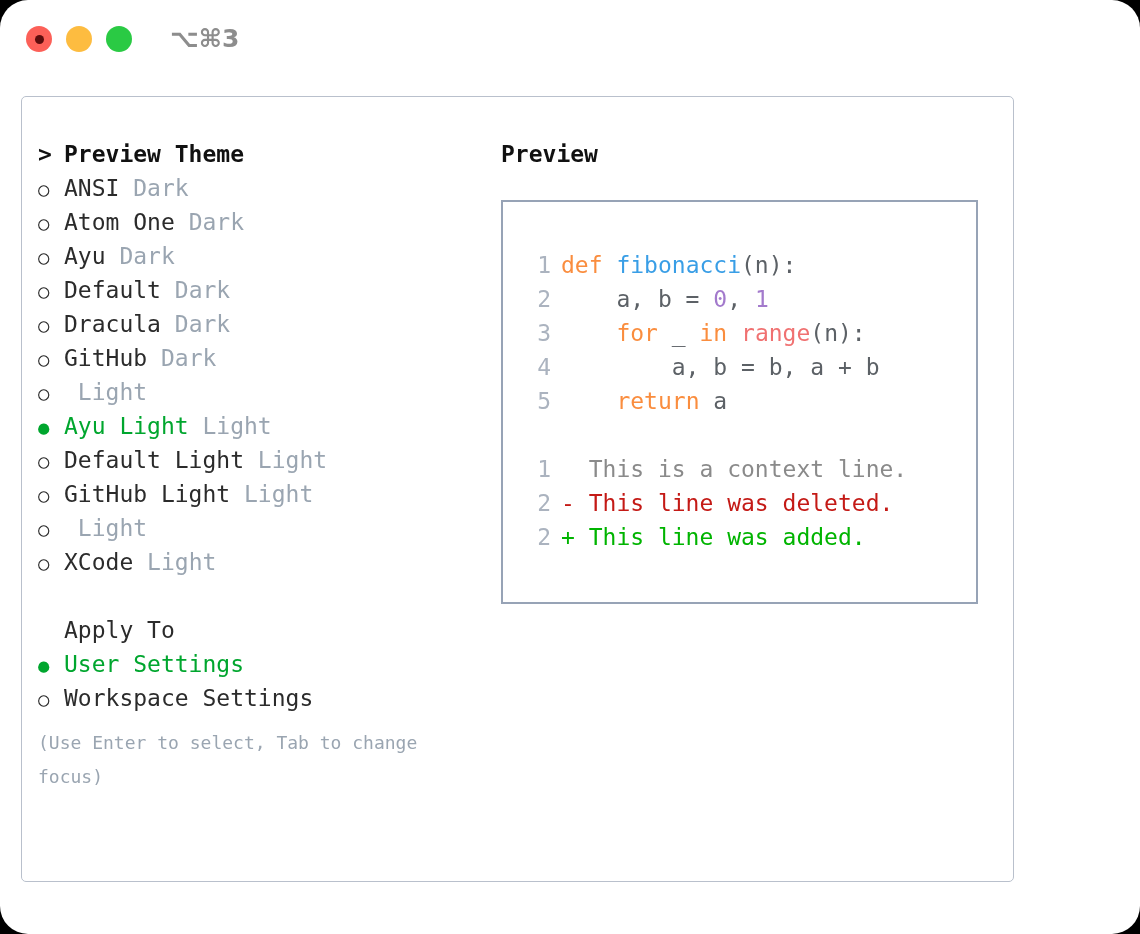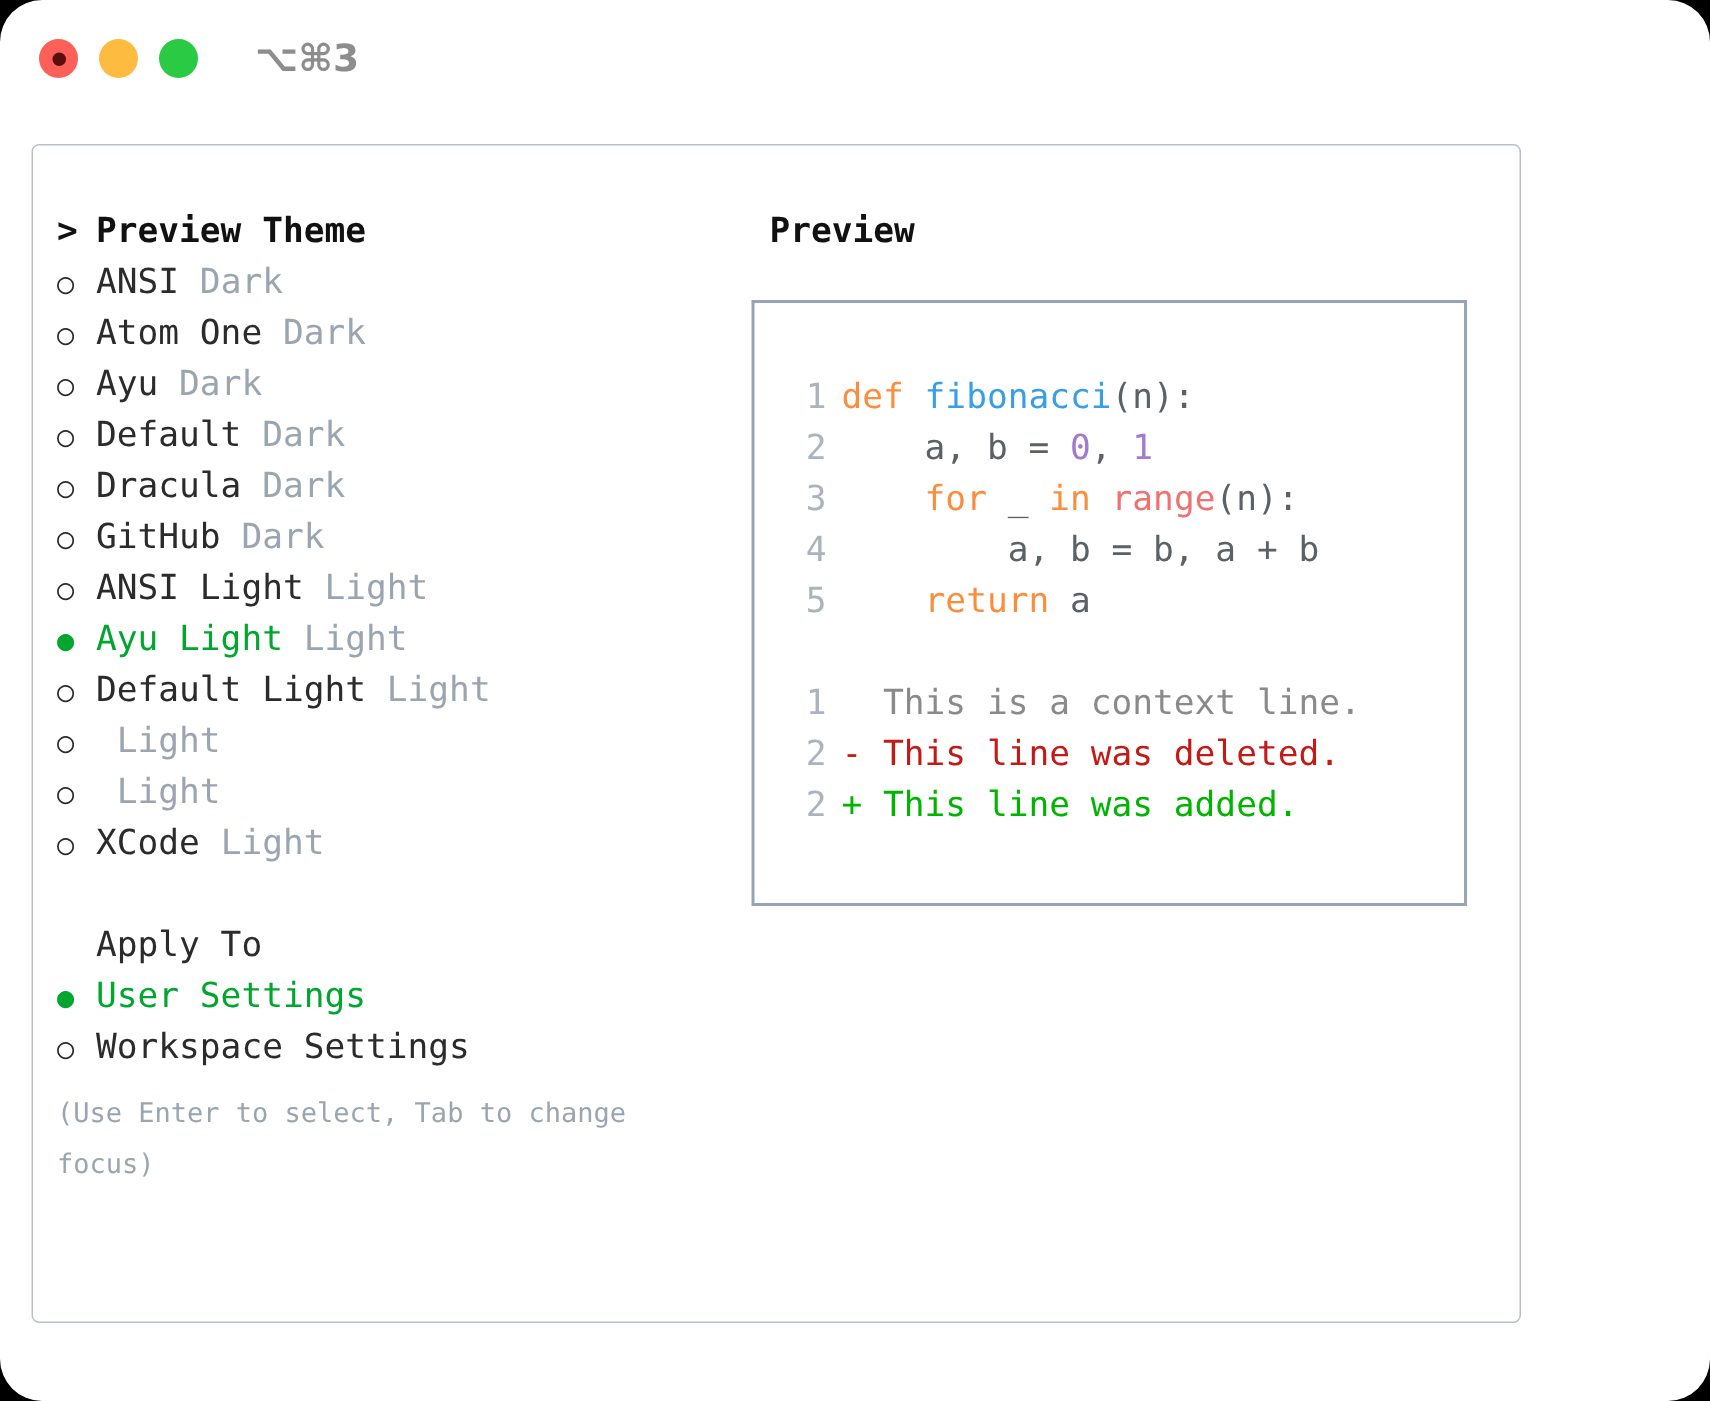--- a/index.html
+++ b/index.html
@@ -127,21 +127,20 @@
     left: 479px;
     top: 40px;
     width: 485px;
   }
 
   #preview-title {
     font-size: 23px;
     line-height: 34px;
     font-weight: bold;
     color: #111111;
-    margin-left: 12px;
   }
 
   #preview-box {
     position: absolute;
     left: 0;
     top: 63px;
     width: 477px;
     height: 404px;
     border: 2px solid #97a3b6;
     background: #ffffff;
@@ -203,24 +202,24 @@
         <span class="marker caret">&gt;</span><span class="row-title">Preview Theme</span>
       </div>
 
       <div id="theme-items">
           <div class="row"><span class="marker radio-off">○</span><span class="row-label">ANSI</span><span class="row-suffix"> Dark</span></div>
           <div class="row"><span class="marker radio-off">○</span><span class="row-label">Atom One</span><span class="row-suffix"> Dark</span></div>
           <div class="row"><span class="marker radio-off">○</span><span class="row-label">Ayu</span><span class="row-suffix"> Dark</span></div>
           <div class="row"><span class="marker radio-off">○</span><span class="row-label">Default</span><span class="row-suffix"> Dark</span></div>
           <div class="row"><span class="marker radio-off">○</span><span class="row-label">Dracula</span><span class="row-suffix"> Dark</span></div>
           <div class="row"><span class="marker radio-off">○</span><span class="row-label">GitHub</span><span class="row-suffix"> Dark</span></div>
-          <div class="row"><span class="marker radio-off">○</span><span class="row-label">ANSI Light</span><span class="row-suffix"> Light</span></div>
+          <div class="row"><span class="marker radio-off">○</span><span class="row-suffix"> Light</span></div>
           <div class="row"><span class="marker radio-on">●</span><span class="row-label sel">Ayu Light</span><span class="row-suffix"> Light</span></div>
           <div class="row"><span class="marker radio-off">○</span><span class="row-label">Default Light</span><span class="row-suffix"> Light</span></div>
-          <div class="row"><span class="marker radio-off">○</span><span class="row-suffix"> Light</span></div>
+          <div class="row"><span class="marker radio-off">○</span><span class="row-label">GitHub Light</span><span class="row-suffix"> Light</span></div>
           <div class="row"><span class="marker radio-off">○</span><span class="row-suffix"> Light</span></div>
           <div class="row"><span class="marker radio-off">○</span><span class="row-label">XCode</span><span class="row-suffix"> Light</span></div>
         </div>
 
       <div class="section-gap"></div>
 
       <div class="row">
         <span class="marker"> </span><span class="row-label">Apply To</span>
       </div>
 

